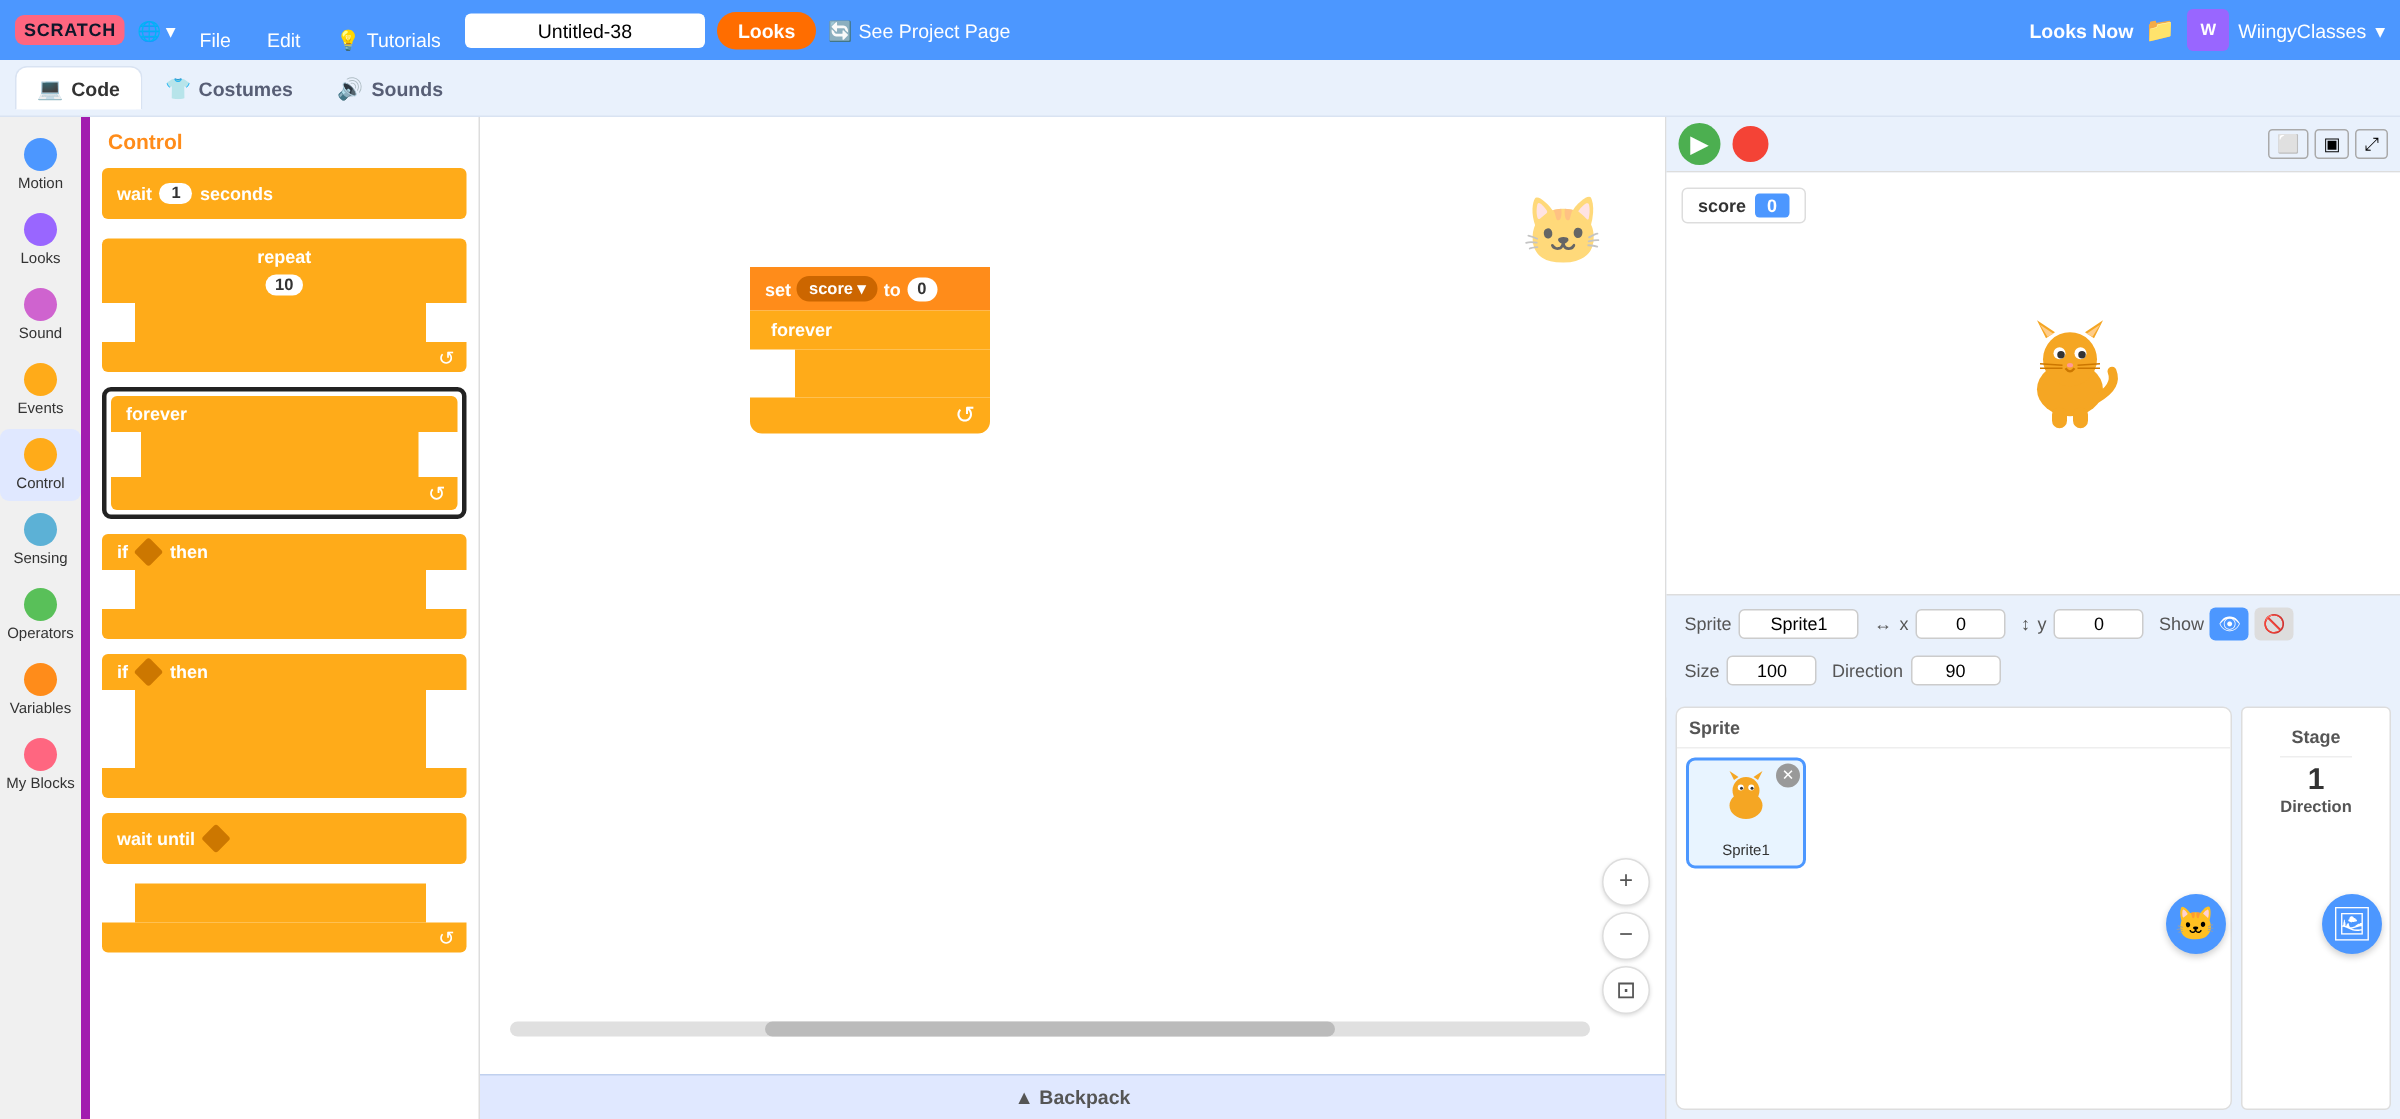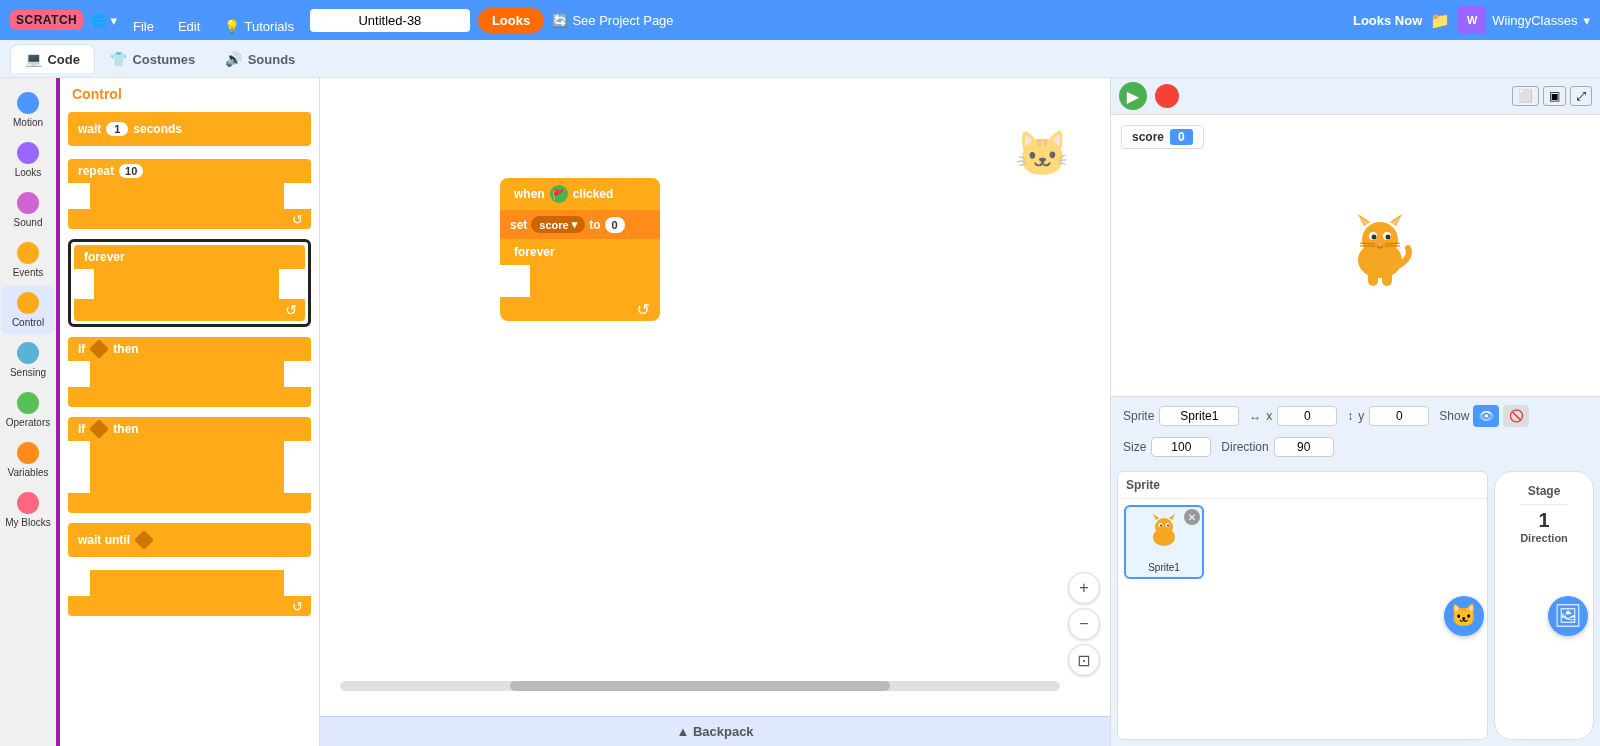--- a/index.html
+++ b/index.html
@@ -65,21 +65,21 @@
       background: white; border-color: #d9e3f2; color: #333;
     }
     .tab-icon { font-size: 14px; }
 
     
     #main { display: flex; height: calc(746px - 78px); }
 
     
     #categories {
       width: 60px; background: #f0f0f0; display: flex; flex-direction: column;
-      align-items: center; padding-top: 8px; gap: 2px; border-right: 4px solid #a21caf;
+      align-items: center; padding-top: 8px; gap: 2px; border-right: 6px solid #a21caf;
       overflow-y: auto;
     }
     .category-item {
       display: flex; flex-direction: column; align-items: center;
       gap: 3px; padding: 6px 4px; cursor: pointer; border-radius: 6px;
       width: 54px; text-align: center;
     }
     .category-dot {
       width: 22px; height: 22px; border-radius: 50%;
     }
@@ -244,21 +244,21 @@
     }
     .sprite-card-img { font-size: 36px; }
     .sprite-card-name { font-size: 10px; color: #333; margin-top: 2px; }
     .sprite-delete {
       position: absolute; top: 2px; right: 2px;
       background: #999; color: white; border-radius: 50%;
       width: 16px; height: 16px; font-size: 10px;
       display: flex; align-items: center; justify-content: center;
     }
     #backdrop-section {
-      width: 100px; background: white; border-radius: 18px; margin: 6px 6px 6px 0;
+      width: 100px; background: white; border-radius: 4px; margin: 6px 6px 6px 0;
       border: 1px solid #ddd; text-align: center; display: flex;
       flex-direction: column; align-items: center; padding: 6px;
     }
     .backdrop-label { font-size: 11px; color: #555; font-weight: 600; }
     .backdrop-count { font-size: 20px; font-weight: bold; color: #333; margin-top: 4px; }
 
     
     .add-sprite-btn {
       position: absolute; bottom: 110px; right: 116px;
       width: 40px; height: 40px; background: #4c97ff; border-radius: 50%;
@@ -396,21 +396,21 @@
 
     <div class="block-wrap">
       <div class="block block-orange" style="border-radius:4px; width:100%; display:flex; align-items:center; gap:5px;">
         <span>wait</span>
         <span class="block-input">1</span>
         <span>seconds</span>
       </div>
     </div>
 
     <div class="block-wrap">
-      <div style="background:#ffab19; border-radius:4px 4px 0 0; padding:5px 10px; color:white; font-size:12px; font-weight:600; display:flex; align-items:center; gap:5px;">
+      <div style="background:#ffab19; border-radius:4px 4px 0 0; padding:5px 10px; color:white; font-size:12px; font-weight:600; display:flex; align-items:center; gap:5px;flex-direction:column;">
         <span>repeat</span>
         <span class="block-input">10</span>
       </div>
       <div style="background:#ffab19; height:26px; width:80%; margin-left:22px;"></div>
       <div style="background:#ffab19; border-radius:0 0 4px 4px; height:20px; display:flex; align-items:center; justify-content:flex-end; padding-right:8px;">
         <span style="color:white; font-size:13px;">↺</span>
       </div>
     </div>
 
     <div class="forever-highlighted">
@@ -459,25 +459,20 @@
     </div>
   </div>
 
   <div id="canvas-area">
     <div id="canvas-content">
 
       <div class="cat-sprite" style="font-size:44px; opacity:0.6;">🐱</div>
 
       <div class="canvas-blocks">
 
-        <div style="background:#ffab19; border-radius:8px 8px 0 0; padding:7px 14px; font-size:12px; color:white; font-weight:700; display:flex; align-items:center; gap:5px; width:160px;">
-          <span>when</span>
-          <span style="background:#4caf50; border-radius:50%; width:18px; height:18px; display:inline-flex; align-items:center; justify-content:center; font-size:10px;">🚩</span>
-          <span>clicked</span>
-        </div>
 
         <div style="background:#ff8c1a; padding:6px 10px; font-size:12px; color:white; font-weight:600; display:flex; align-items:center; gap:4px; width:160px;">
           <span>set</span>
           <span style="background:#cc6600; color:white; border-radius:10px; padding:2px 8px; font-size:11px; display:flex; align-items:center; gap:3px;">
             <span>score</span>
             <span>▾</span>
           </span>
           <span>to</span>
           <span style="background:white; color:#333; border-radius:8px; padding:2px 7px; font-size:11px;">0</span>
         </div>

